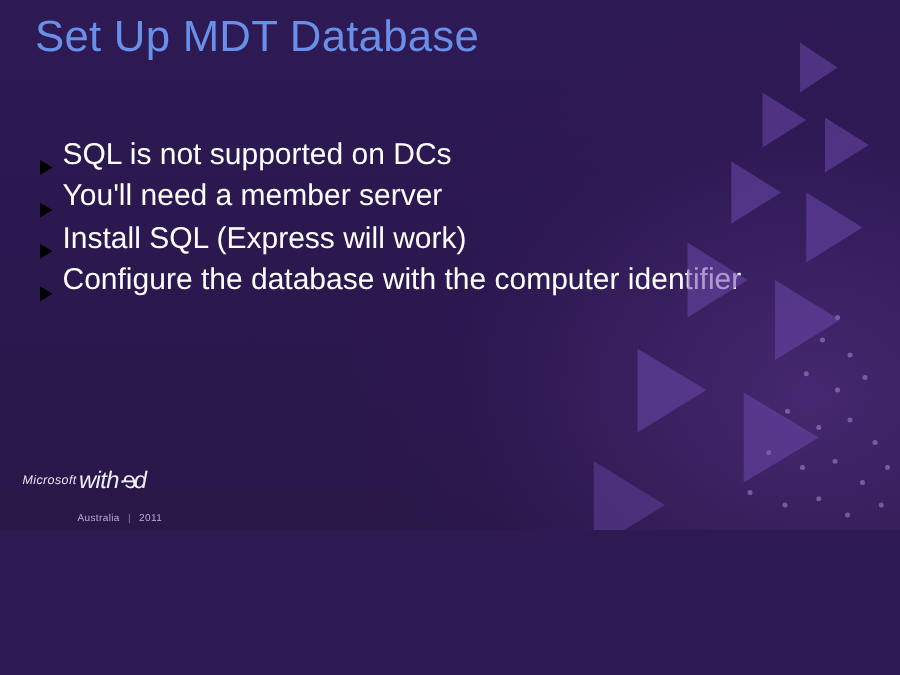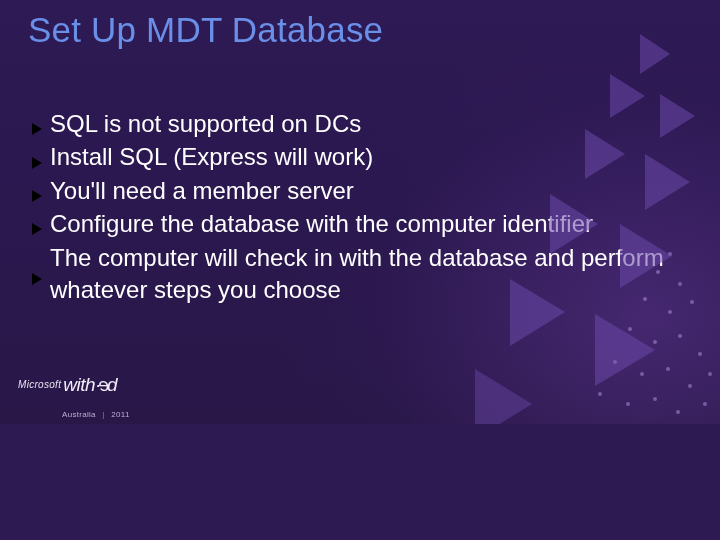--- a/index.html
+++ b/index.html
@@ -33,21 +33,21 @@
     position: absolute;
     top: 108px;
     left: 30px;
     right: 40px;
     color: #ffffff;
   }
   .bullet-group + .bullet-group {
   }
   .bullet {
     display: flex;
-    align-items: center;
+    align-items: flex-end;
     font-size: 24px;
     line-height: 1.35;
     font-weight: 400;
     color: #ffffff;
     margin-bottom: 1px;
   }
   .bullet .marker {
     flex: 0 0 auto;
     width: 0;
     height: 0;
@@ -129,36 +129,32 @@
 
   <div class="content">
 
     <div class="bullet-group">
       <div class="bullet">
         <span class="marker"></span>
         <span class="text">SQL is not supported on DCs</span>
       </div>
       <div class="bullet">
         <span class="marker"></span>
+        <span class="text">You'll need a member server</span>
+      </div>
+      <div class="bullet">
+        <span class="marker"></span>
         <span class="text">Install SQL (Express will work)</span>
       </div>
-      <div class="bullet">
-        <span class="marker"></span>
-        <span class="text">You'll need a member server</span>
-      </div>
     </div>
 
     <div class="bullet-group">
       <div class="bullet">
         <span class="marker"></span>
         <span class="text">Configure the database with the computer identifier</span>
-      </div>
-      <div class="bullet">
-        <span class="marker"></span>
-        <span class="text">The computer will check in with the database and perform whatever steps you choose</span>
       </div>
     </div>
 
   </div>
 
   <div class="deco">
     <svg viewBox="0 0 360 430">
       <g fill="#6b49a9">
         <polygon points="280,40 310,60 280,80"></polygon>
         <polygon points="250,80 285,102 250,124"></polygon>

